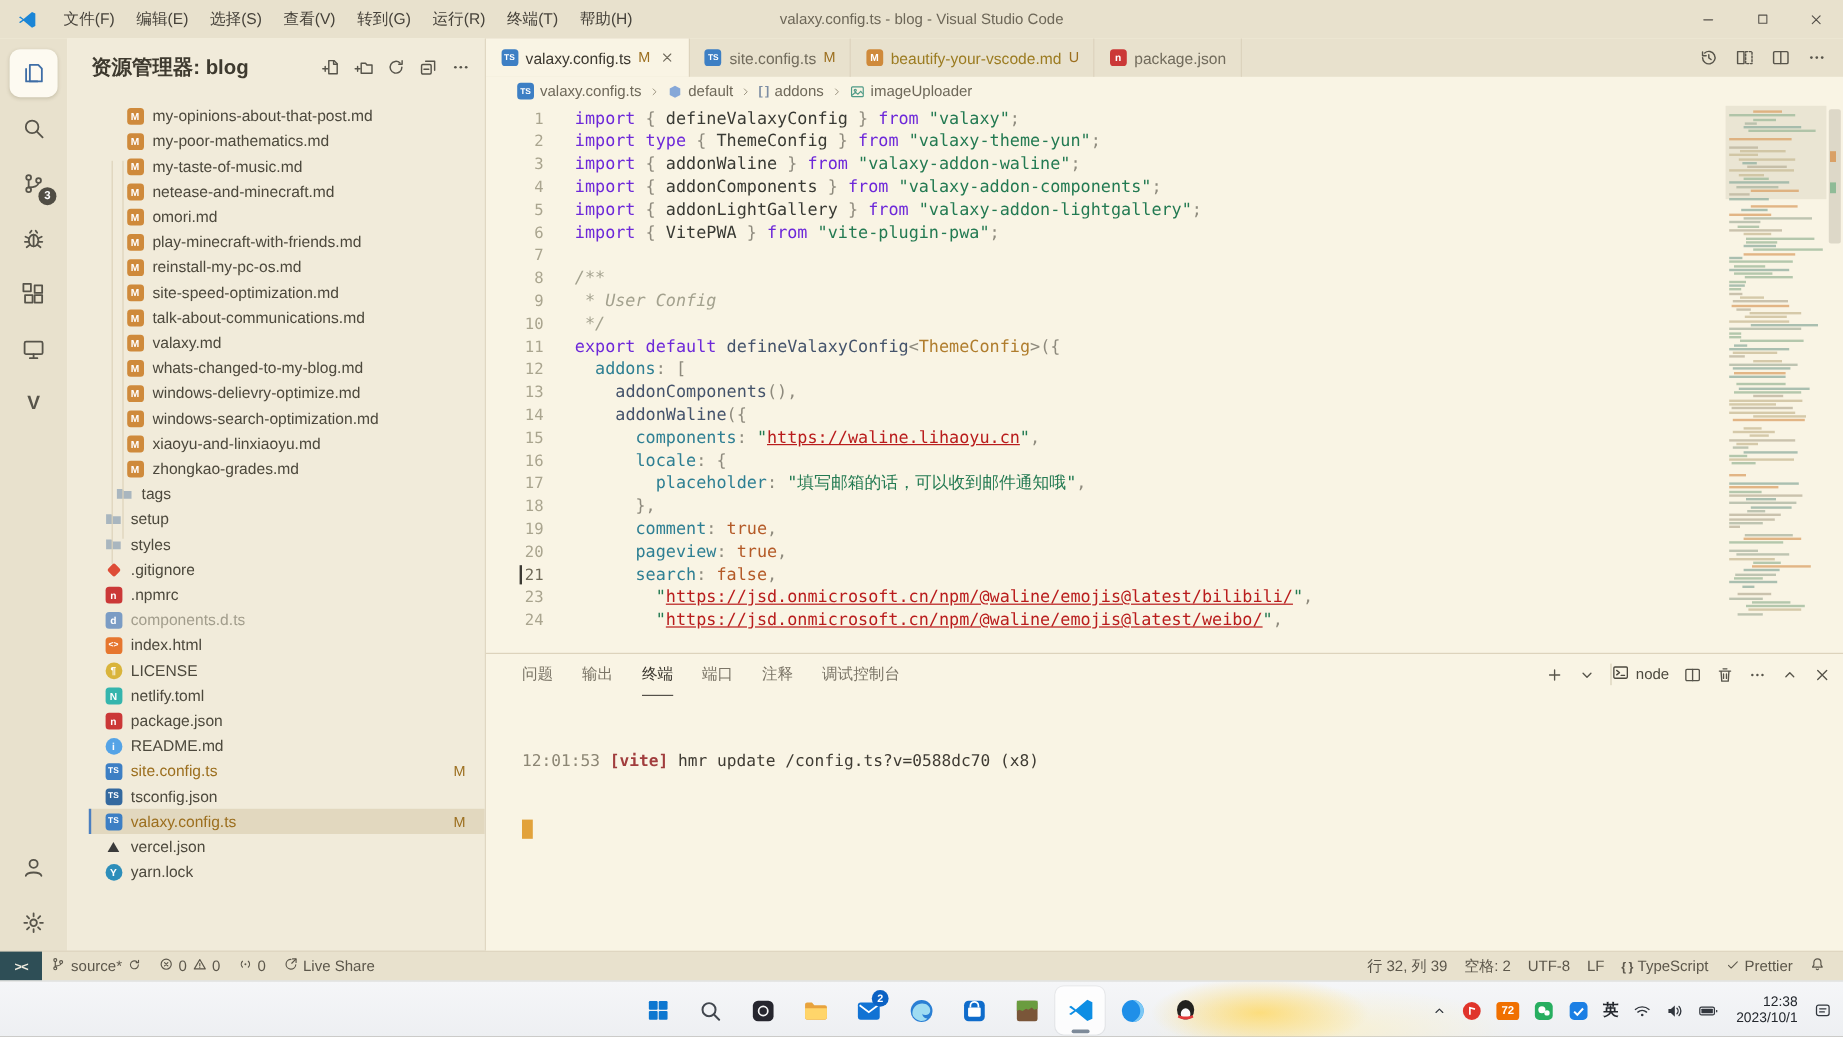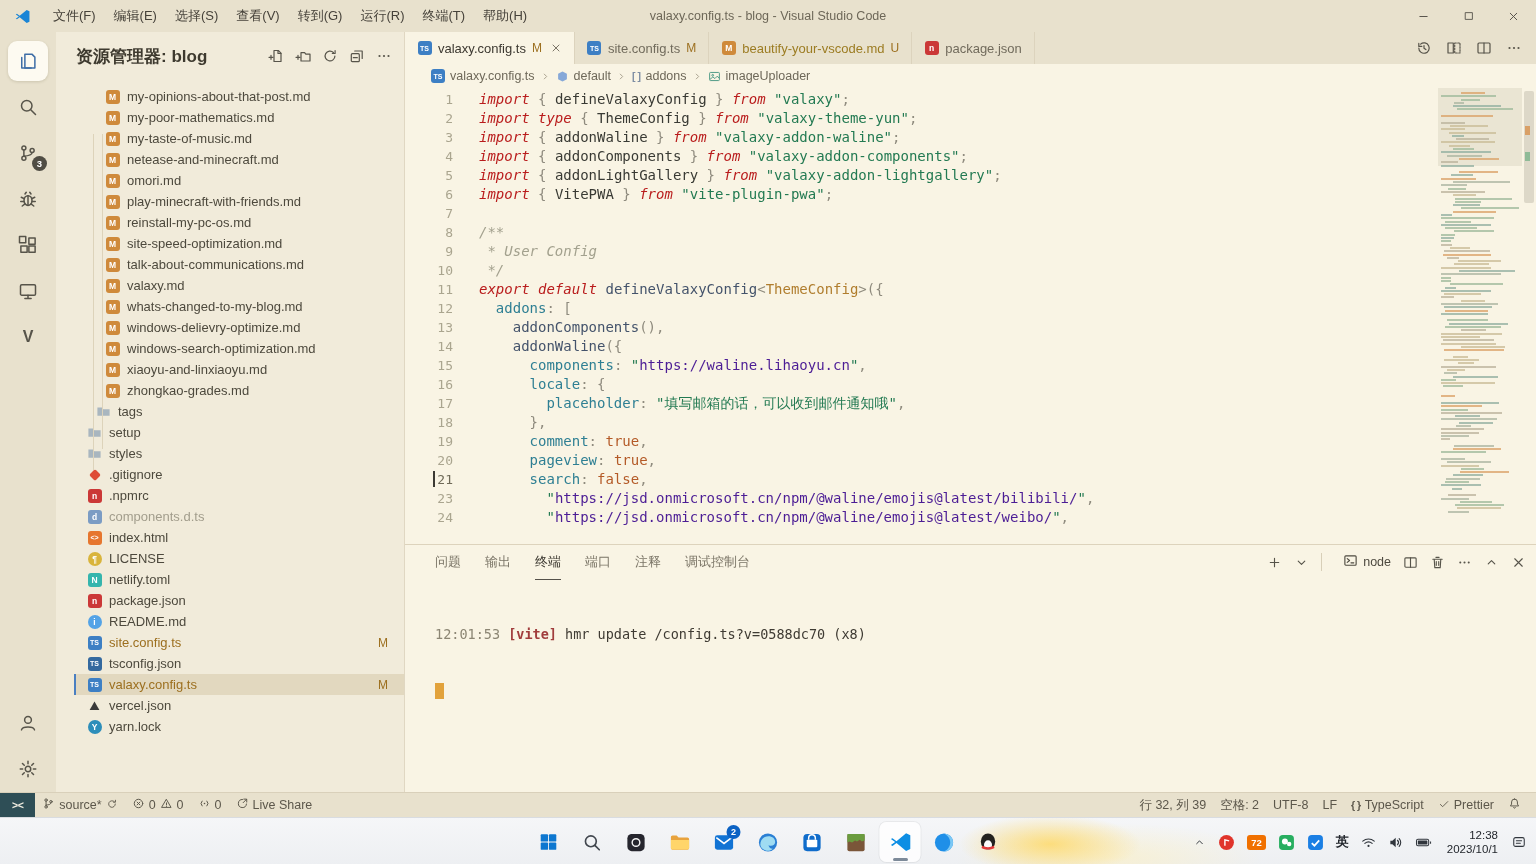--- a/index.html
+++ b/index.html
@@ -57,38 +57,38 @@
   .bc-item{display:flex;align-items:center;gap:5px;padding:0 2px;}
   .bc-sep{display:flex;color:#9a927e;}
   
   .code-region{flex:1;display:flex;overflow:hidden;position:relative;}
   .code{flex:1;overflow:hidden;font-family:"DejaVu Sans Mono","Liberation Mono",monospace;font-size:14px;line-height:19px;padding-top:2px;}
   .cl{display:flex;height:19px;}
   .ln{width:48px;text-align:right;color:#aaa58f;font-size:13px;flex:none;}
   .cl.cur .ln{color:#6f6a58;}
   .lc{padding-left:26px;white-space:pre;position:relative;}
   .cursor{position:absolute;left:-20px;top:1px;width:2px;height:16px;background:#3c3a33;}
-  .tk-df{color:#3e3a33;} .tk-kw{color:#b91c1c;font-style:italic;} .tk-id{color:#393a34;}
+  .tk-df{color:#3e3a33;} .tk-kw{color:#6d28d9;} .tk-id{color:#393a34;}
   .tk-fn{color:#44536b;} .tk-pu{color:#8f8b7e;} .tk-st{color:#237a52;}
-  .tk-lk{color:#4c1d95;} .tk-pr{color:#2e7f93;}
+  .tk-lk{color:#b91c1c;text-decoration:underline;} .tk-pr{color:#2e7f93;}
   .tk-bo{color:#b45a27;} .tk-ty{color:#b07d2d;} .tk-cm{color:#a3a18e;font-style:italic;}
   .minimap{width:84px;position:relative;padding-top:4px;flex:none;}
   .mm-slider{position:absolute;left:0;top:0;width:100%;height:78px;background:rgba(140,130,100,.13);}
   .scrollbar{width:14px;flex:none;position:relative;}
   .sb-thumb{position:absolute;left:2px;right:2px;top:3px;height:112px;background:rgba(110,104,88,.20);border-radius:2px;}
   .sb-mark{position:absolute;left:3px;width:5px;height:9px;}
   .m1{top:38px;background:#d9a066;} .m2{top:64px;background:#8fbb97;}
   
   .panel{height:247px;border-top:1px solid #ddd3bc;display:flex;flex-direction:column;background:#f9f4e4;}
   .panel-head{height:34px;display:flex;align-items:center;padding:0 10px 0 30px;flex:none;}
   .ptab{margin-right:24px;font-size:13px;color:#7b7567;height:100%;display:flex;align-items:center;border-bottom:1px solid transparent;}
   .ptab.active{color:#3c3830;border-bottom-color:#55514a;}
   .panel-actions{margin-left:auto;display:flex;align-items:center;gap:12px;color:#57544a;}
   .panel-actions svg{width:15px;height:15px;}
-  .node-sel{display:flex;align-items:center;gap:5px;font-size:12.5px;color:#4d493f;border-left:1px solid #d8cfb8;padding-left:21px;}
+  .node-sel{display:flex;align-items:center;gap:5px;font-size:12.5px;color:#4d493f;border-left:1px solid #d8cfb8;padding-left:0;}
   .term{padding:8px 0 0 30px;font-family:"DejaVu Sans Mono","Liberation Mono",monospace;font-size:13.5px;line-height:19px;color:#3f3b33;white-space:pre;}
   .t-time{color:#8c8674;} .t-vite{color:#a13d3d;font-weight:bold;}
   .t-cursor{display:inline-block;width:9px;height:16px;background:#e2a23b;vertical-align:text-bottom;}
   
   .statusbar{height:24px;background:#e8e1cd;border-top:1px solid #d9d0ba;display:flex;align-items:center;font-size:12.5px;color:#5c574b;}
   .sb-remote{height:100%;background:#2e4e56;color:#f2eee2;display:flex;align-items:center;padding:0 12px;}
   .sb-item{display:flex;align-items:center;gap:4px;padding:0 7px;height:100%;white-space:nowrap;}
   .sb-right{margin-left:auto;display:flex;height:100%;padding-right:8px;}
   .txt-icon{font-weight:bold;font-size:10.5px;letter-spacing:-0.5px;}
   

